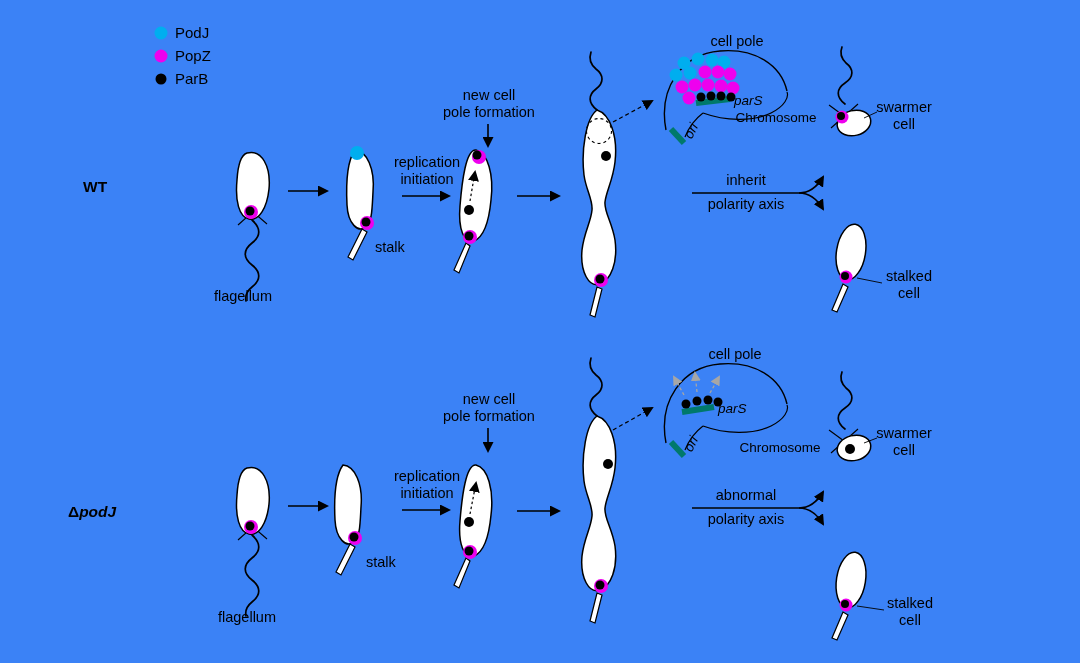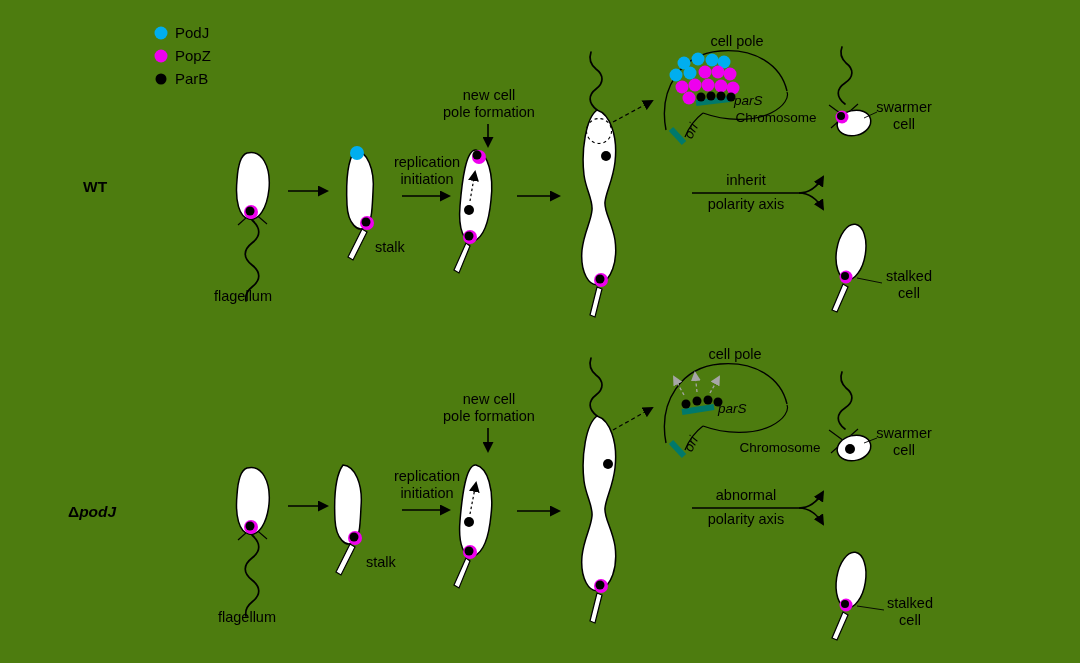--- a/index.html
+++ b/index.html
@@ -1,16 +1,16 @@
 <!DOCTYPE html>
 <html style="--podj: #00AEEF; --popz: #EE00EE; --parb: #000000; --site: #00796B; --gray: #A6A6A6;"><head>
 <meta charset="utf-8">
 <style>
   html,body{margin:0;padding:0;background:#fff;}
-  .figure-wrap{position:relative;width:1080px;height:663px;background:#4d7c0f;overflow:hidden;}
+  .figure-wrap{position:relative;width:1080px;height:663px;background:#3b82f6;overflow:hidden;}
   svg{display:block;}
   text{font-family:"Liberation Sans",sans-serif;font-size:14.5px;fill:#000;}
   .row-label{font-weight:bold;font-size:15.5px;}
   .legend-label{font-size:15px;}
   .small-label{font-size:13.5px;}
   .italic{font-style:italic;}
   .cell{fill:#fff;stroke:#000;stroke-width:1.5;}
   .ln{stroke:#000;stroke-width:1.6;fill:none;}
   .thin{stroke:#000;stroke-width:1.1;fill:none;}
   .leader{stroke:#000;stroke-width:0.9;fill:none;}

